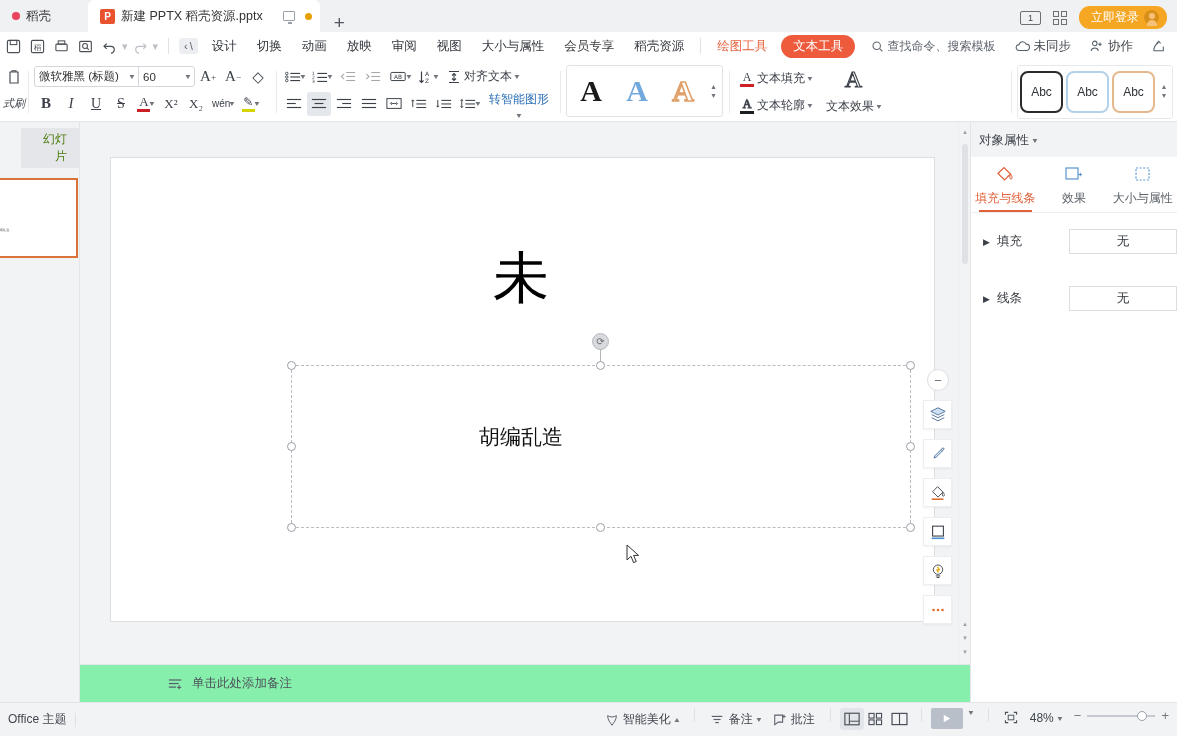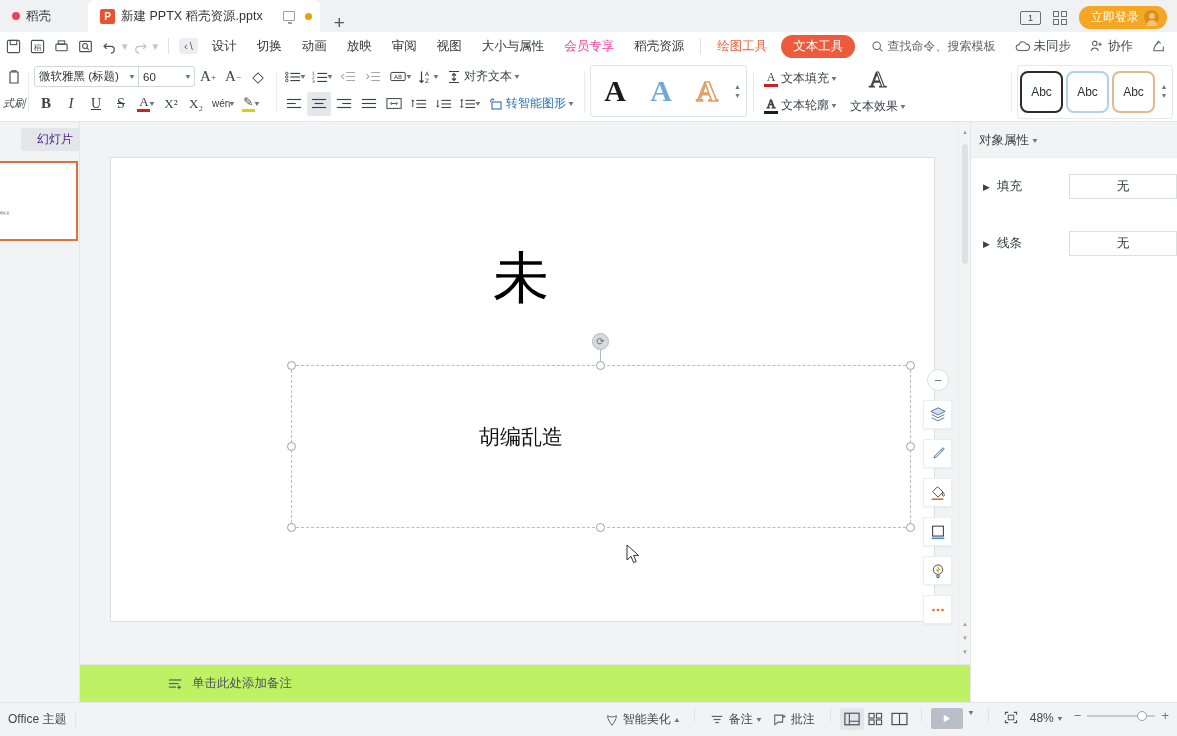--- a/index.html
+++ b/index.html
@@ -68,21 +68,21 @@
     width: 23px; height: 22px; display: flex; align-items: center; justify-content: center;
     cursor: pointer; color: #4a4f55;
   }
   .qat-sep { color: #bcc0c5; font-size: 11px; }
   .menu-divider { width: 1px; height: 16px; background: #e0e2e6; margin: 0 6px; }
   .nav-back {
     display:flex;align-items:center;gap:2px;background:#eceef1;border-radius:3px;
     padding: 2px 5px; margin: 0 4px; color:#5a6069; font-size: 11px; cursor:pointer;
   }
   .menu-item { padding: 4px 10px; cursor: pointer; white-space: nowrap; border-radius: 3px; }
-  .menu-item.vip { color: #ec4899; text-align: center; }
+  .menu-item.vip { color: #404040; text-align: center; }
   .menu-item.draw-tool { color: #e8623c; }
   .menu-item.text-tool {
     background: #ed5b3c; color: #fff; border-radius: 12px; padding: 3px 12px;
     font-weight: 500; margin-left: 4px; overflow: hidden;
   }
   .menubar-right { margin-left: auto; display: flex; align-items: center; gap: 4px; padding-right: 4px; }
   .search-box { display: flex; align-items: center; gap: 4px; color: #616770; font-size: 12px; cursor: text; padding: 0 8px;}
   .mi-icon { display: inline-flex; align-items: center; gap: 4px; padding: 3px 7px; border-radius: 3px; cursor: pointer; color:#41464d; font-size:12.5px;}
 
   
@@ -149,21 +149,21 @@
 
   
   .body { flex: 1; display: flex; min-height: 0; position: relative; background: #f2f3f5;}
 
   
   .leftpanel {
     width: 80px; background: #f2f3f5; flex: 0 0 80px; display: flex; flex-direction: column;
     position: relative; border-right: 1px solid #e3e5e8;
   }
   .lp-tab {
-    font-size: 12px; color: #4c1d95; background: #e4e6ea; padding: 3px 6px;
+    font-size: 12px; color: #4d7c0f; background: #e4e6ea; padding: 3px 12px;
     margin: 6px 0 0 0; width: 58px; text-align: right; align-self: flex-end;
     border-radius: 2px 0 0 2px; cursor: pointer;
   }
   .lp-thumb {
     margin: 10px 0 0 0; margin-left: -18px; width: 96px; height: 80px; background: #fff;
     border: 2px solid #d9733a; position: relative; cursor: pointer;
   }
   .lp-thumb-text {
     position: absolute; left: 12px; top: 48px; font-size: 3.2px; color: #555;
     letter-spacing: .2px;
@@ -209,21 +209,21 @@
     margin: 0 auto 9px auto; cursor: pointer;
   }
   .fb-btn {
     width: 29px; height: 29px; background: #fff; border: 1px solid #eceef1;
     display: flex; align-items: center; justify-content: center; margin-bottom: 10px;
     cursor: pointer; box-shadow: 0 1px 2px rgba(0,0,0,.05);
   }
 
   
   .notesbar {
-    height: 38px; background: #bef264; border-top: 1px solid #e3e5e8;
+    height: 38px; background: #86efac; border-top: 1px solid #e3e5e8;
     display: flex; align-items: center; gap: 8px; padding-left: 88px;
     font-size: 12.5px; color: #4d535b; cursor: text; flex: 0 0 38px;
   }
   
   .vscroll {
     position: absolute; right: 0; top: 0; bottom: 0; width: 12px; background: #f2f3f5;
     border-left: 1px solid #eceef0;
   }
   .vscroll-thumb { position: absolute; left: 3px; top: 22px; width: 6px; height: 120px; background: #dfe1e5; border-radius: 3px; }
   .vs-btn { position: absolute; left: 2px; width: 8px; height: 8px; color:#9aa0a6; font-size:7px; text-align:center;}
@@ -584,21 +584,21 @@
         </div>
         <div class="rbtn">
           <svg width="16" height="13" viewBox="0 0 18 13">
               <path d="M2 2 v9 M0.6 3.4 L2 2 L3.4 3.4 M0.6 9.6 L2 11 L3.4 9.6" stroke="#3c4149" stroke-width="1.1" fill="none"></path>
               <line x1="6" y1="3" x2="17" y2="3" stroke="#3c4149" stroke-width="1.2"></line>
               <line x1="6" y1="7" x2="17" y2="7" stroke="#3c4149" stroke-width="1.2"></line>
               <line x1="6" y1="11" x2="17" y2="11" stroke="#3c4149" stroke-width="1.2"></line>
             </svg>
           <span class="caret">▾</span>
         </div>
-        <div class="rbtn lbl" style="color:#2a6fb5;">
+        <div class="rbtn lbl" style="color:#2a6fb5;flex-direction:column;">
           <svg width="14" height="14" viewBox="0 0 14 14">
               <rect x="3" y="5" width="9" height="7" fill="none" stroke="#2a6fb5" stroke-width="1.1"></rect>
               <path d="M1.5 5 C1.5 2 4 1.5 5 3" fill="none" stroke="#2a6fb5" stroke-width="1.1"></path>
             </svg>
           <span>转智能图形</span>
           <span class="caret">▾</span>
         </div>
       </div>
     </div>
 
@@ -754,20 +754,42 @@
         <span>单击此处添加备注</span>
       </div>
     </div>
 
     <div class="rightpanel">
       <div class="rp-head">
         <span>对象属性</span>
         <span class="caret">▾</span>
       </div>
       <div class="rp-inner">
+        <div class="rp-subtabs">
+          <div class="rp-subtab active">
+            <svg width="22" height="20" viewBox="0 0 22 20">
+              <path d="M4 8.5 L10 2.5 L16.5 9 L10.5 15 Z" fill="none" stroke="#e06038" stroke-width="1.2"></path>
+              <path d="M16.5 9 C18.6 11.8 18.6 14 17 14 C15.4 14 15.4 11.8 16.5 9Z" fill="none" stroke="#e06038" stroke-width="1"></path>
+            </svg>
+            <span>填充与线条</span>
+          </div>
+          <div class="rp-subtab">
+            <svg width="22" height="20" viewBox="0 0 22 20">
+              <rect x="3" y="3" width="12" height="11" fill="none" stroke="#5b93cc" stroke-width="1.2"></rect>
+              <path d="M15.5 9.5 L19 9.5 M17.3 7.8 L17.3 11.2" stroke="#5b93cc" stroke-width="1.1"></path>
+            </svg>
+            <span>效果</span>
+          </div>
+          <div class="rp-subtab">
+            <svg width="22" height="20" viewBox="0 0 22 20">
+              <rect x="4" y="3" width="13" height="12" fill="none" stroke="#5b93cc" stroke-width="1.2" stroke-dasharray="2 1.6"></rect>
+            </svg>
+            <span>大小与属性</span>
+          </div>
+        </div>
         <div class="rp-divider"></div>
 
         <div class="rp-row">
           <span class="rp-arrow">▶</span>
           <span>填充</span>
           <span class="rp-field">无</span>
         </div>
         <div class="rp-row">
           <span class="rp-arrow">▶</span>
           <span>线条</span>

